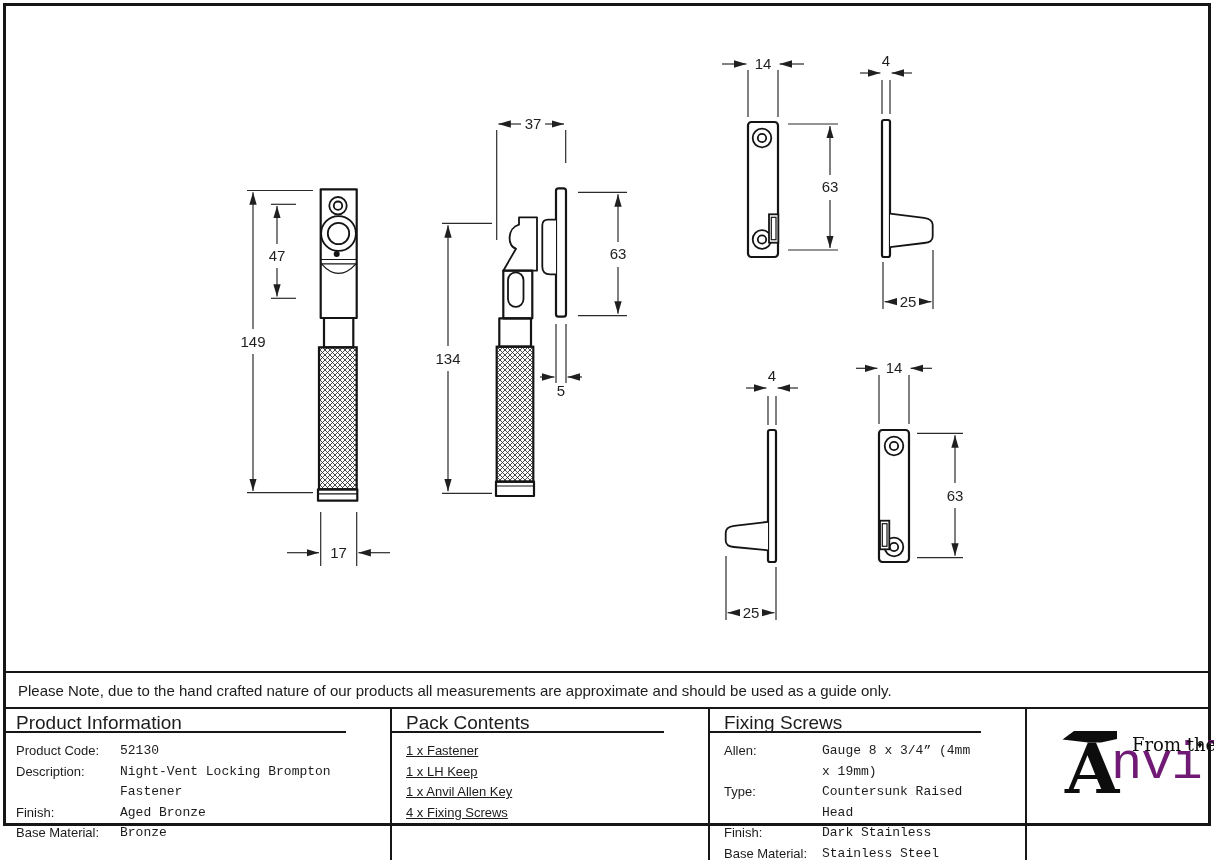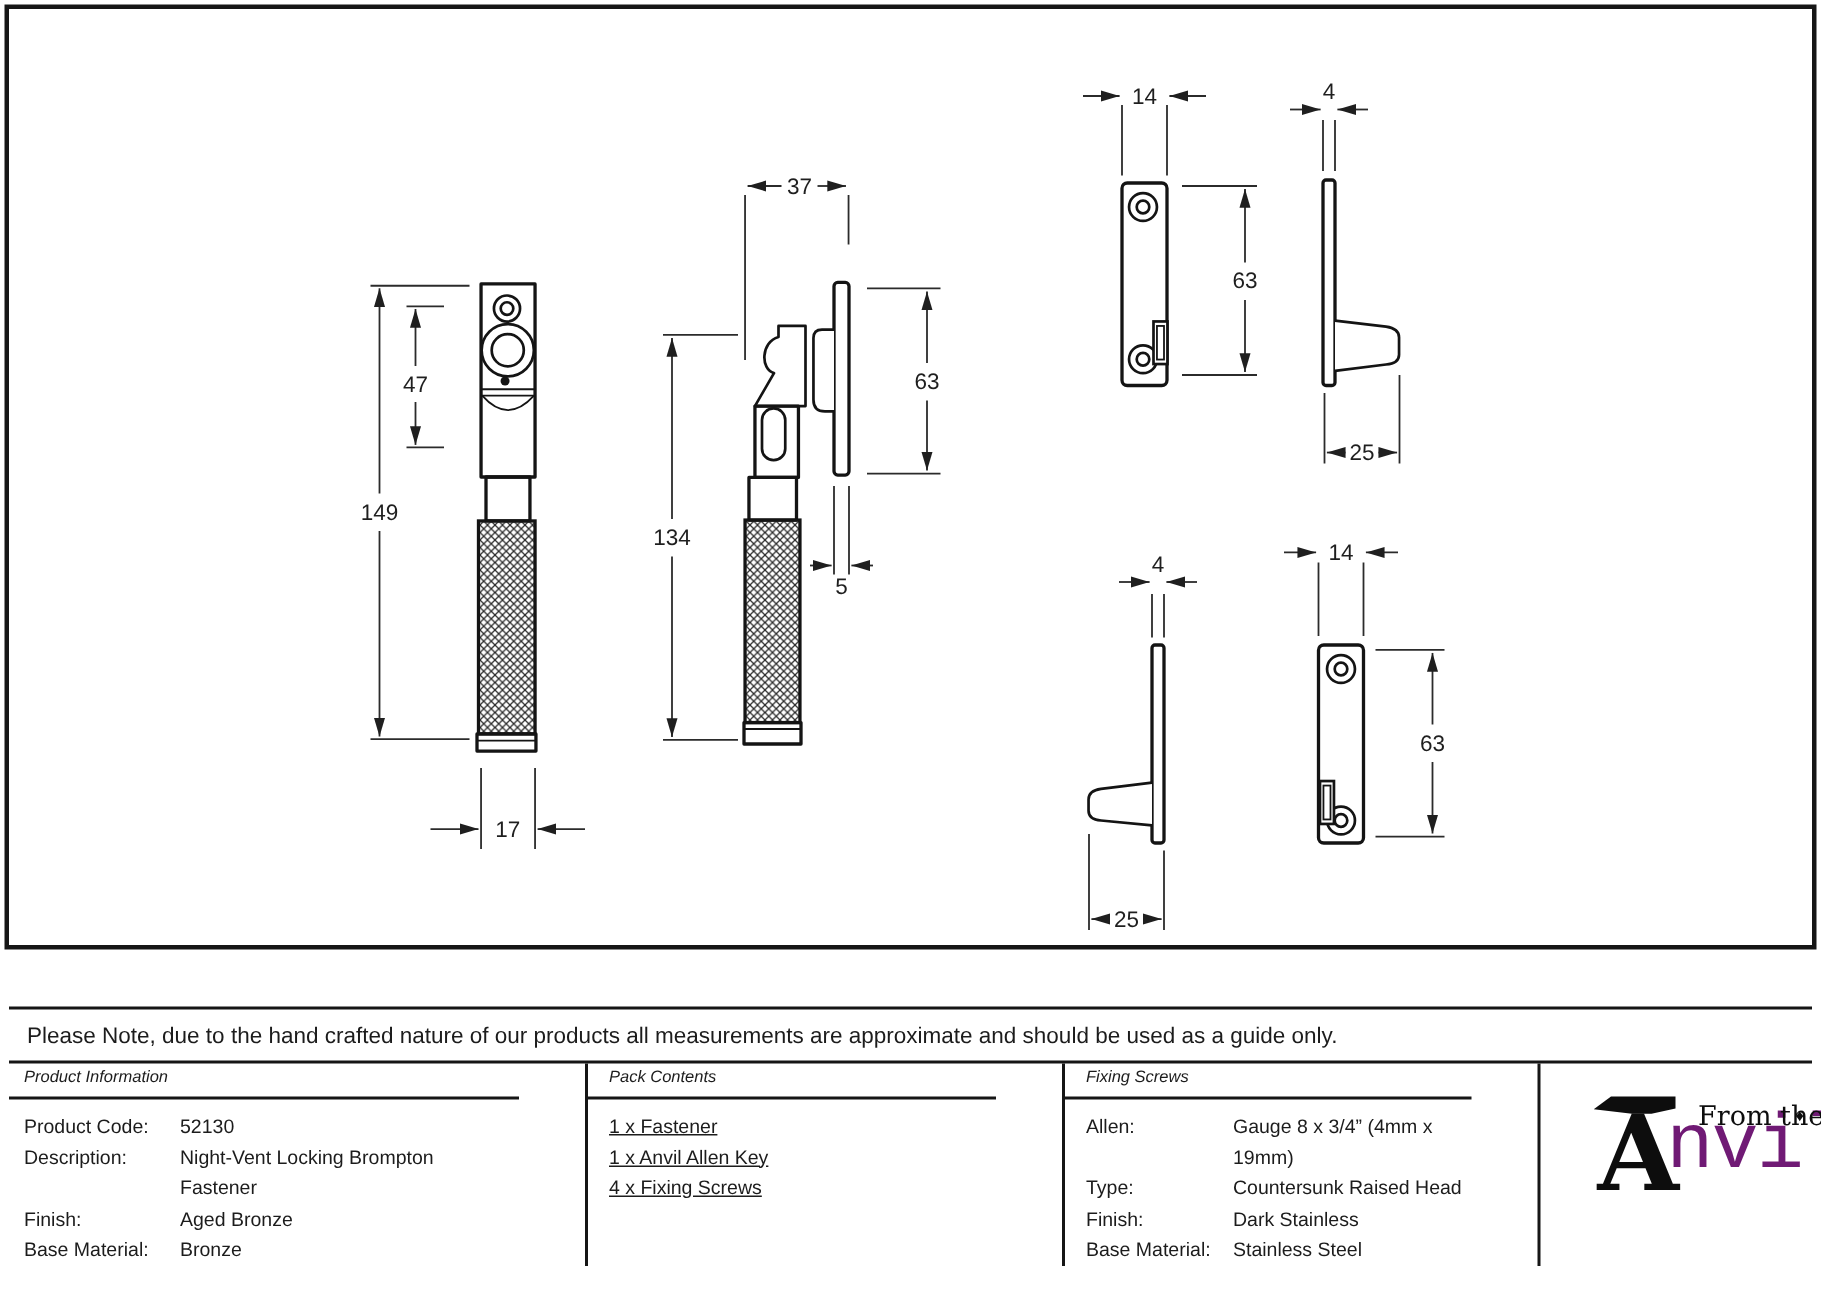--- a/index.html
+++ b/index.html
@@ -1,38 +1,38 @@
 <!DOCTYPE html>
 <html><head>
 <meta charset="utf-8">
 <style>
   html,body { margin:0; padding:0; background:#fff; }
   .page { position:relative; width:1214px; height:860px; background:#fff;
           font-family:"Liberation Sans", sans-serif; color:#1c1c1c; overflow:hidden; }
 
   
-  .frame { position:absolute; left:3px; top:3px; width:1208px; height:630px;
+  .frame { position:absolute; left:3px; top:3px; width:1208px; height:823px;
            border:3px solid #161616; box-sizing:border-box; display:flex; flex-direction:column; }
   .drawing-area { height:665px; flex:none; }
   .note-row { flex:none; height:36px; border-top:2px solid #161616; box-sizing:border-box;
               display:flex; align-items:center; padding-left:12px; font-size:15px; }
   .info-table { flex:1; border-top:2px solid #161616; box-sizing:border-box;
                 display:grid; grid-template-columns:340px 318px 317px 1fr; }
   .col { box-sizing:border-box; }
   .bl { border-left:2px solid #161616;margin-left:44px; }
   .col-header { height:24px; box-sizing:border-box; border-bottom:2px solid #161616;
-                font-size:11px; padding:3px 0 0 10px;font-style:italic; }
+                font-size:19px; padding:3px 0 0 10px; }
   .c2 .col-header, .c3 .col-header { padding-left:14px; }
   .col-body { padding:8px 6px 0 10px; font-size:13px; }
   .c2 .col-body, .c3 .col-body { padding-left:14px; }
   .kv { display:flex; line-height:20.5px; }
   .kv .k { flex:none; }
   .pi .k { width:104px; }
   .fs .k { width:98px; }
-  .kv .v { flex:1; }
+  .kv .v { flex:1;font-family:Liberation Mono, monospace; }
   .line { line-height:20.5px;text-decoration:underline; }
 
   
   .logo-cell { position:relative; }
   .logo { position:absolute; left:38px; top:12px; width:180px; height:72px; }
   .logo-A { position:absolute; left:0; top:13px; font-family:"DejaVu Serif", serif;
             font-weight:700; font-size:70px; line-height:1; color:#0d0d0d; }
   .anvil-slab { position:absolute; left:-4px; top:8px; width:58px; height:17px; }
   .logo-nvil { position:absolute; left:46px; top:18px; font-family:Liberation Mono, monospace;
                font-size:52px; line-height:1; color:#701a75; letter-spacing:-1px; }
@@ -86,20 +86,21 @@
             <span class="k">Base Material:</span>
             <span class="v">Bronze</span>
           </div>
         </div>
       </div>
 
       <div class="col c2 bl">
         <div class="col-header">Pack Contents</div>
         <div class="col-body">
           <div class="line">1 x Fastener</div>
+          <div class="line">1 x LH Keep</div>
           <div class="line">1 x Anvil Allen Key</div>
           <div class="line">4 x Fixing Screws</div>
         </div>
       </div>
 
       <div class="col c3 bl fs">
         <div class="col-header">Fixing Screws</div>
         <div class="col-body">
           <div class="kv">
             <span class="k">Allen:</span>

